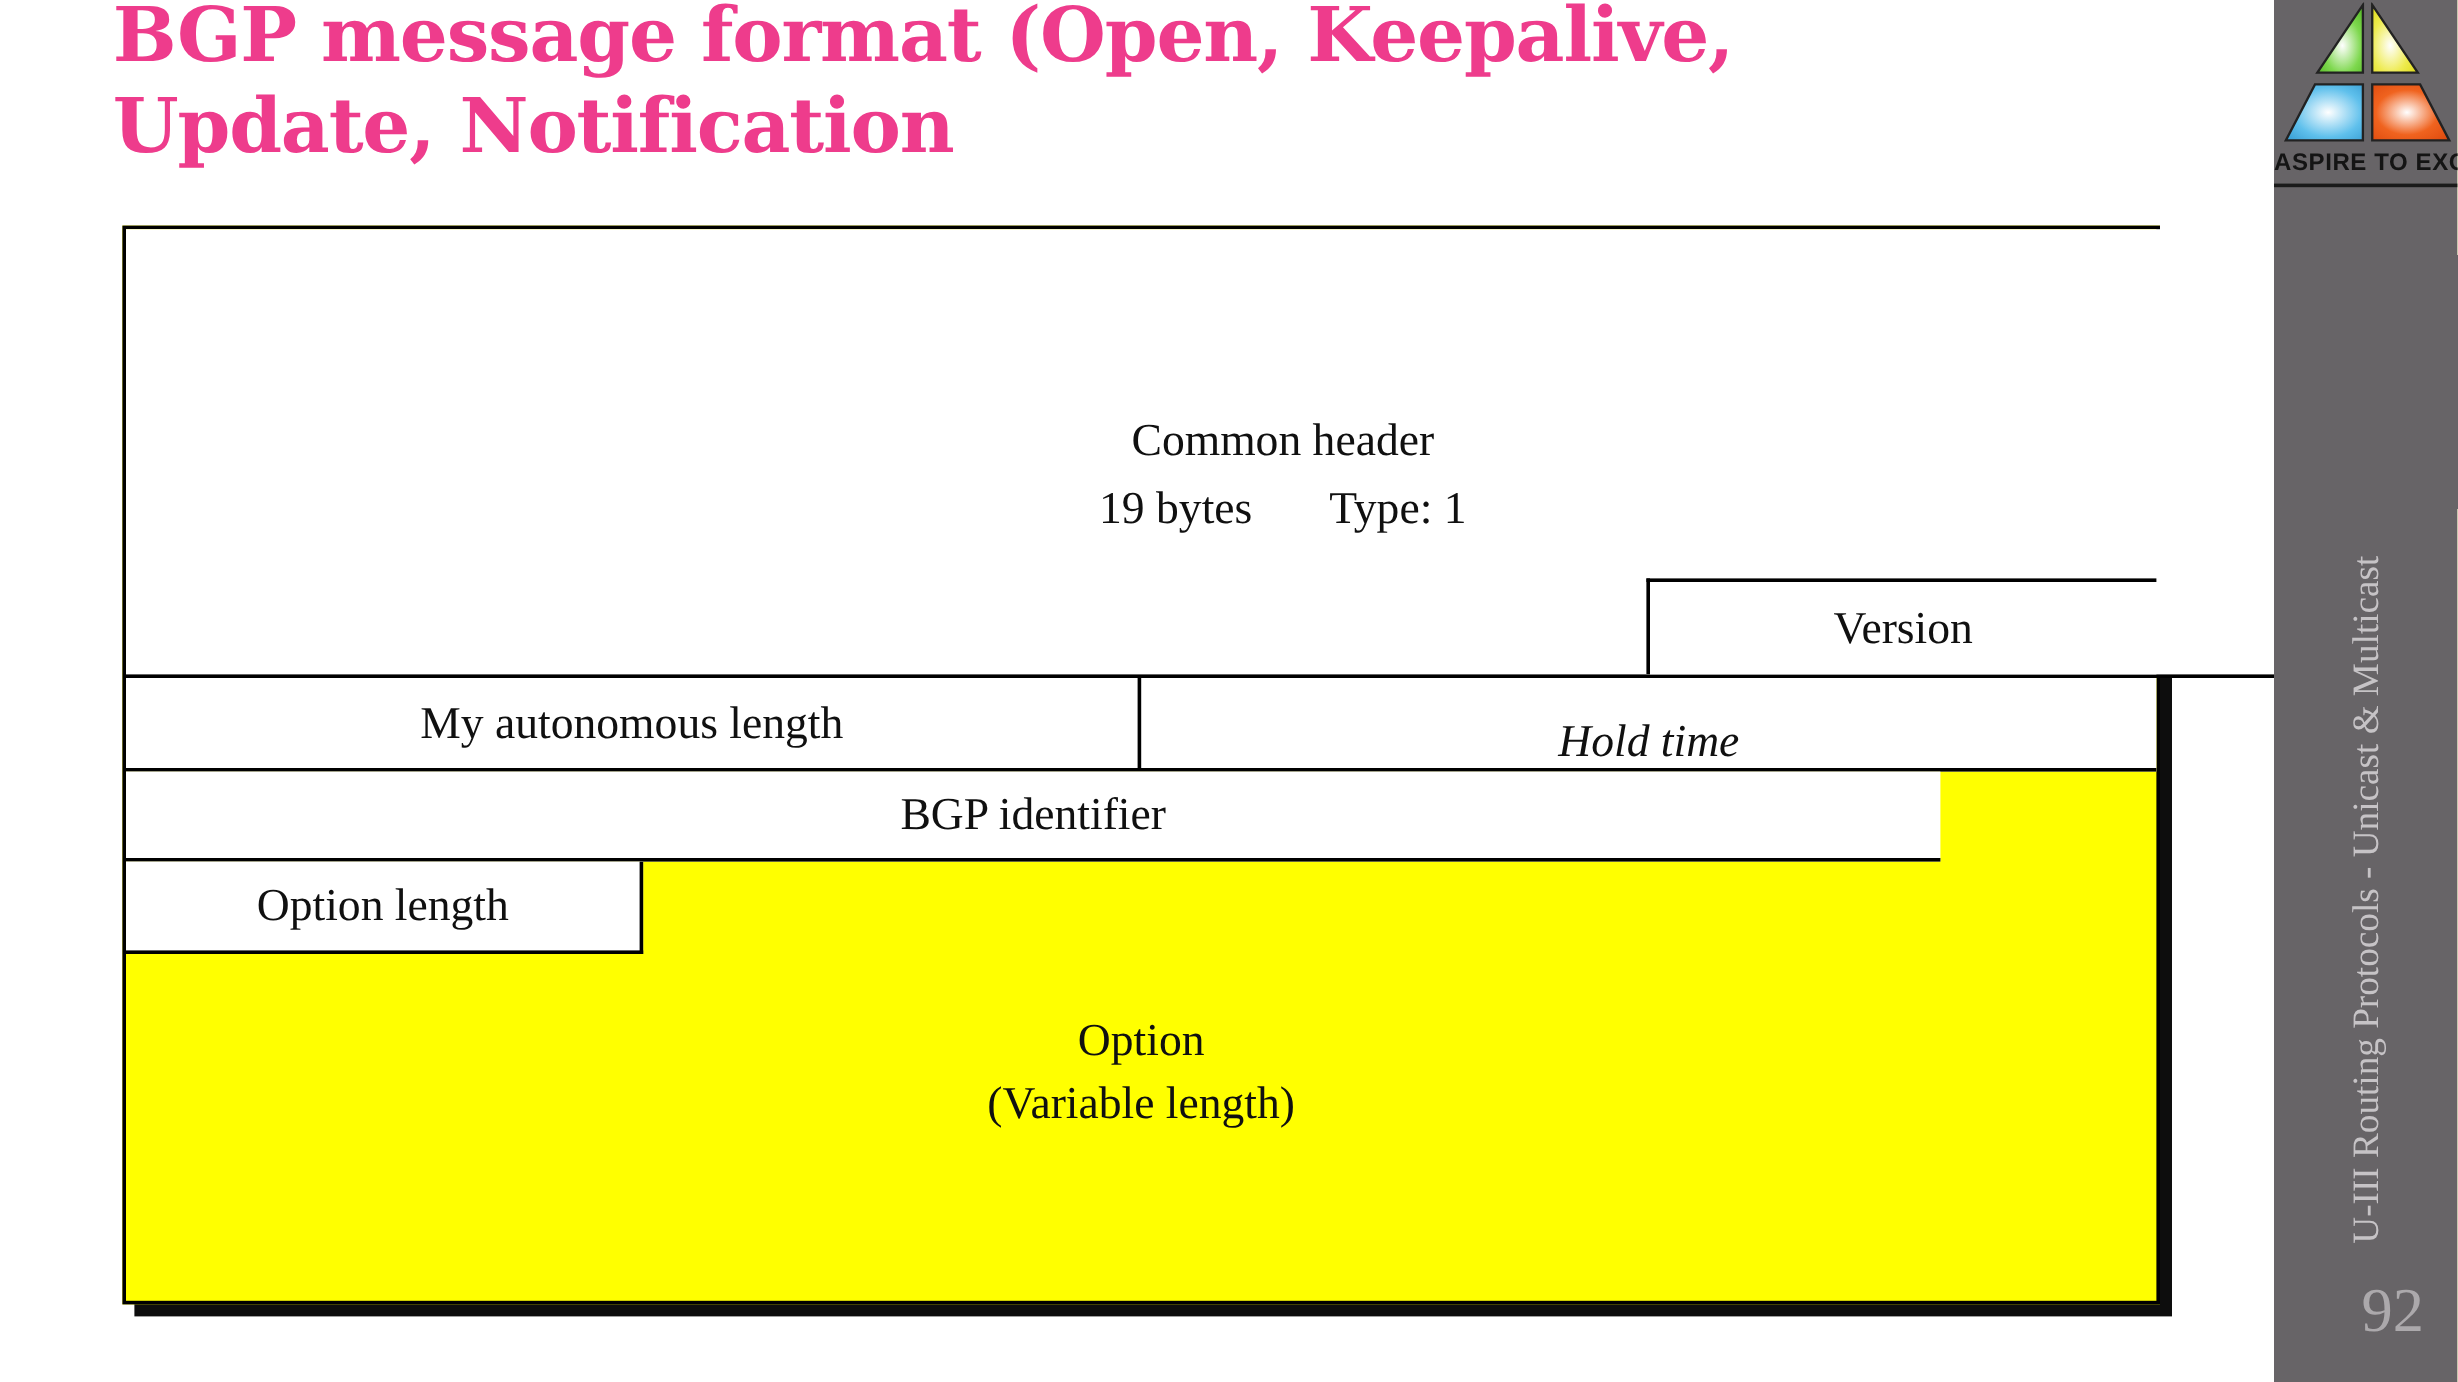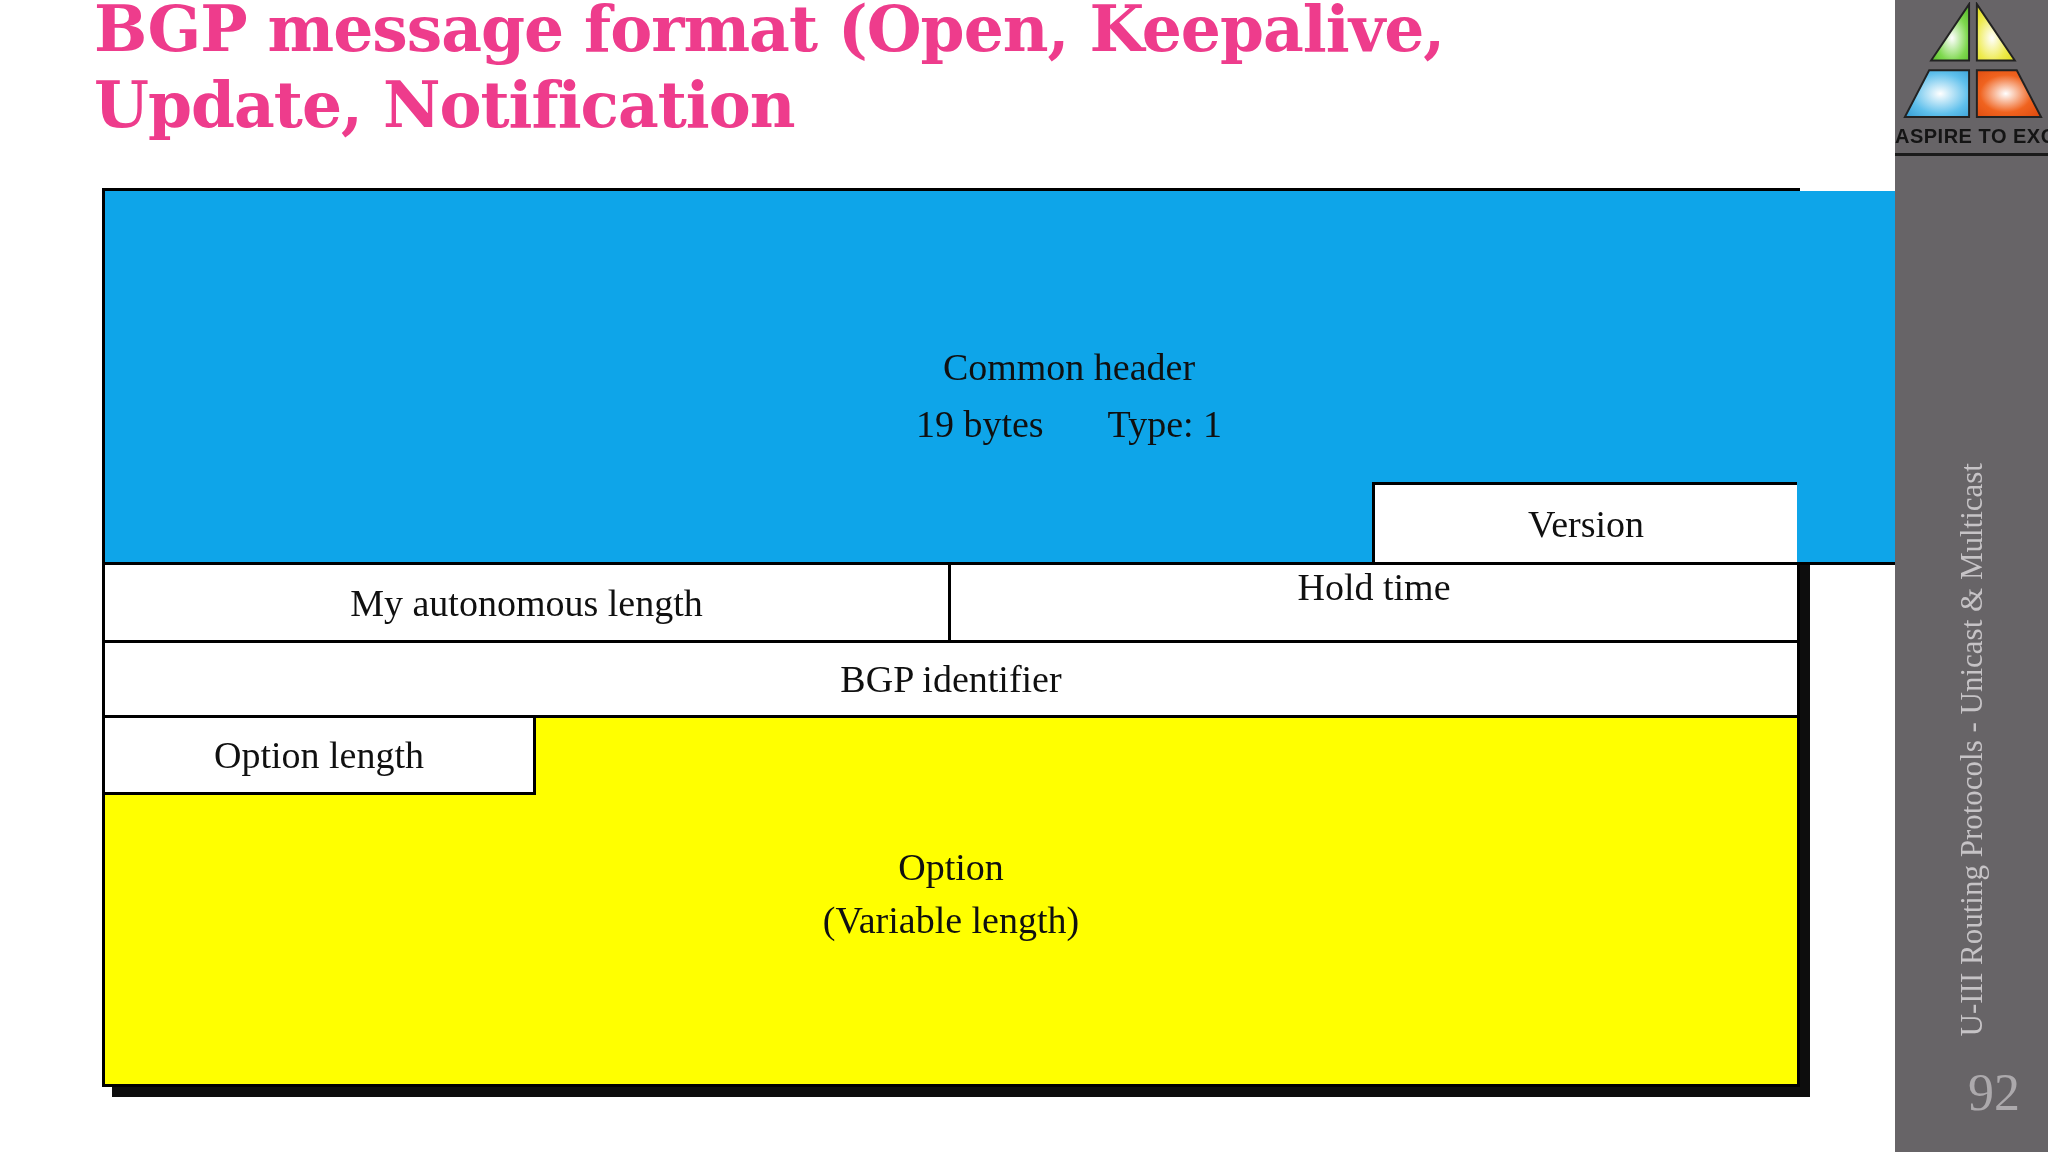--- a/index.html
+++ b/index.html
@@ -19,36 +19,36 @@
     position:absolute; left:102px; top:188px;
     width:1698px; height:899px;
     background:#FFFF00;
     border:3px solid #000;
     box-shadow:10px 10px 0 #0d0d0d;
     font-size:38px; color:#101010;
   }
   .cell { position:absolute; }
   .blue-area {
     left:0; top:0; width:1928px; height:374px;
-    background:#0ea5e9; border-bottom:3px solid #000;
+    background:#ffffff; border-bottom:3px solid #000;
   }
   .common-header-text {
     position:absolute; left:0; top:148px; width:100%;
     text-align:center; line-height:1.5;
   }
   .ch-line2 { display:flex; justify-content:center; gap:64px; }
   .version-box {
     left:1267px; top:291px; width:425px; height:80px;
     background:#fff; border:3px solid #000; border-right:none; border-bottom:none;
     display:flex; align-items:center; justify-content:center;text-align:center;
   }
   .row2 { left:0; top:374px; width:1692px; height:78px; display:flex; border-bottom:3px solid #000; background:#fff; }
   .row2 .cell-left  { width:846px; height:100%; border-right:3px solid #000; display:flex; align-items:center; justify-content:center; }
-  .row2 .cell-right { flex:1; height:100%; display:flex; align-items:flex-start; justify-content:center; }
-  .row3 { left:0; top:452px; width:1692px; height:75px; background:#fff; border-bottom:3px solid #000;
+  .row2 .cell-right { flex:1; height:100%; display:flex; align-items:flex-end; justify-content:center;font-style:italic; }
+  .row3 { left:0; top:452px; width:1512px; height:75px; background:#fff; border-bottom:3px solid #000;
           display:flex; align-items:center; justify-content:center; }
   .option-length-box {
     left:0; top:527px; width:431px; height:77px;
     background:#fff; border-right:3px solid #000; border-bottom:3px solid #000;
     display:flex; align-items:center; justify-content:center;
   }
   .option-text {
     position:absolute; left:0; top:650px; width:100%;
     text-align:center; line-height:1.4;
   }

